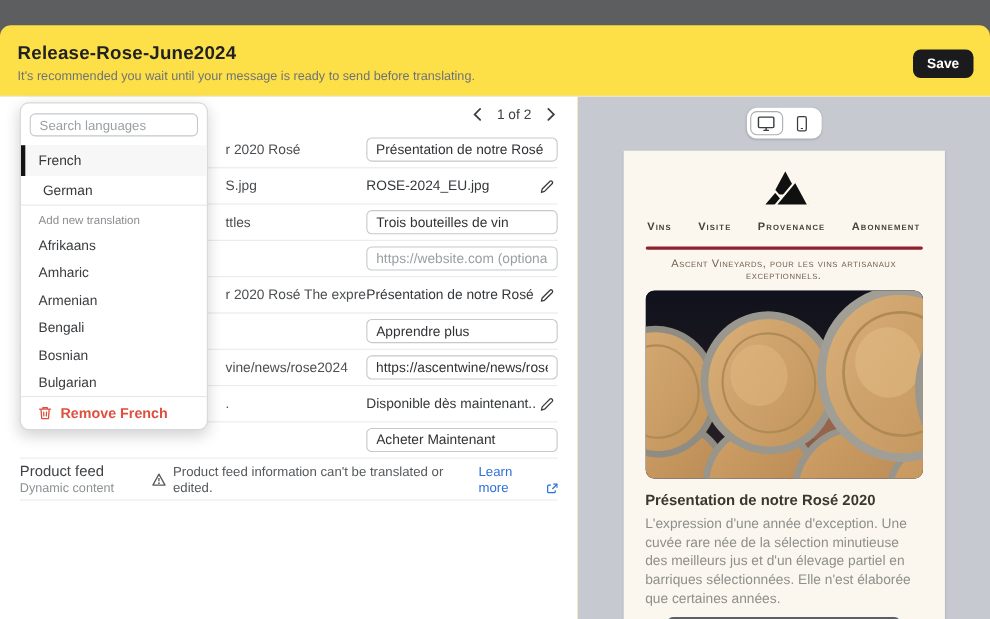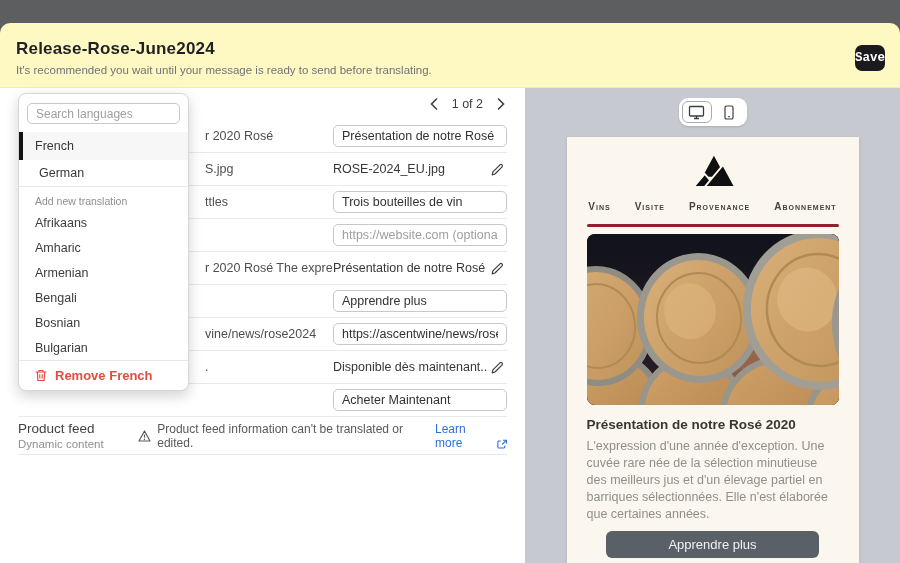--- a/index.html
+++ b/index.html
@@ -2,31 +2,31 @@
 <html><head>
 <meta charset="utf-8">
 <style>
   * { margin:0; padding:0; box-sizing:border-box; }
   html,body { width:900px; height:563px; overflow:hidden; background:#5d5e60;
               font-family:"Liberation Sans", sans-serif; }
 
   
   .topbar { height:23px; background:#5d5e60; }
   .panel  { position:absolute; top:23px; left:0; right:0; bottom:0;
-            background:#fef9c3; border-radius:10px 10px 0 0; overflow:hidden; }
+            background:#fde047; border-radius:10px 10px 0 0; overflow:hidden; }
 
   
   .header { position:relative; height:65px; padding:16px 16px 0 16px;
             border-bottom:1px solid #e5e7e9; }
   .title    { font-size:17px; font-weight:bold; color:#1f2124; letter-spacing:.2px; }
   .subtitle { margin-top:5px; font-size:11.5px; color:#6f7377; }
-  .save-btn { position:absolute; right:15px; top:22px; height:26px; padding:0 0;
+  .save-btn { position:absolute; right:15px; top:22px; height:26px; padding:0 13px;
               background:#1b1b1d; color:#fff; font-size:12.5px; font-weight:bold;
               border:none; border-radius:7px; cursor:pointer;
-              font-family:Liberation Mono, monospace; }
+              font-family:Liberation Sans, sans-serif; }
 
   
   .bodywrap { display:flex; height:calc(100% - 65px); }
   .form-pane { position:relative; width:525px; background:#fff; }
   .preview-pane { flex:1; background:#c6cad0; display:flex; flex-direction:column;
                   align-items:center; overflow:hidden; }
 
   
   .lang-row { height:32px; display:flex; align-items:center; padding:0 18px; }
   .lang-trigger { display:flex; align-items:center; gap:5px; cursor:pointer; }
@@ -316,20 +316,21 @@
         </svg>
 
         <div class="email-nav" id="email-nav">
             <span>Vins</span>
             <span>Visite</span>
             <span>Provenance</span>
             <span>Abonnement</span>
           </div>
 
         <div class="email-rule"></div>
+        <div class="email-tagline">Ascent Vineyards, pour les vins artisanaux exceptionnels.</div>
 
         <div class="hero">
           <svg width="297" height="171" viewBox="0 0 297 171">
             <defs>
               <linearGradient id="wood" x1="0" y1="0" x2="1" y2="1">
                 <stop offset="0" stop-color="#d9b078"></stop>
                   <stop offset="1" stop-color="#c0925a"></stop>
               </linearGradient>
               <linearGradient id="wood2" x1="0" y1="0" x2="1" y2="1">
                 <stop offset="0" stop-color="#cfa268"></stop>

